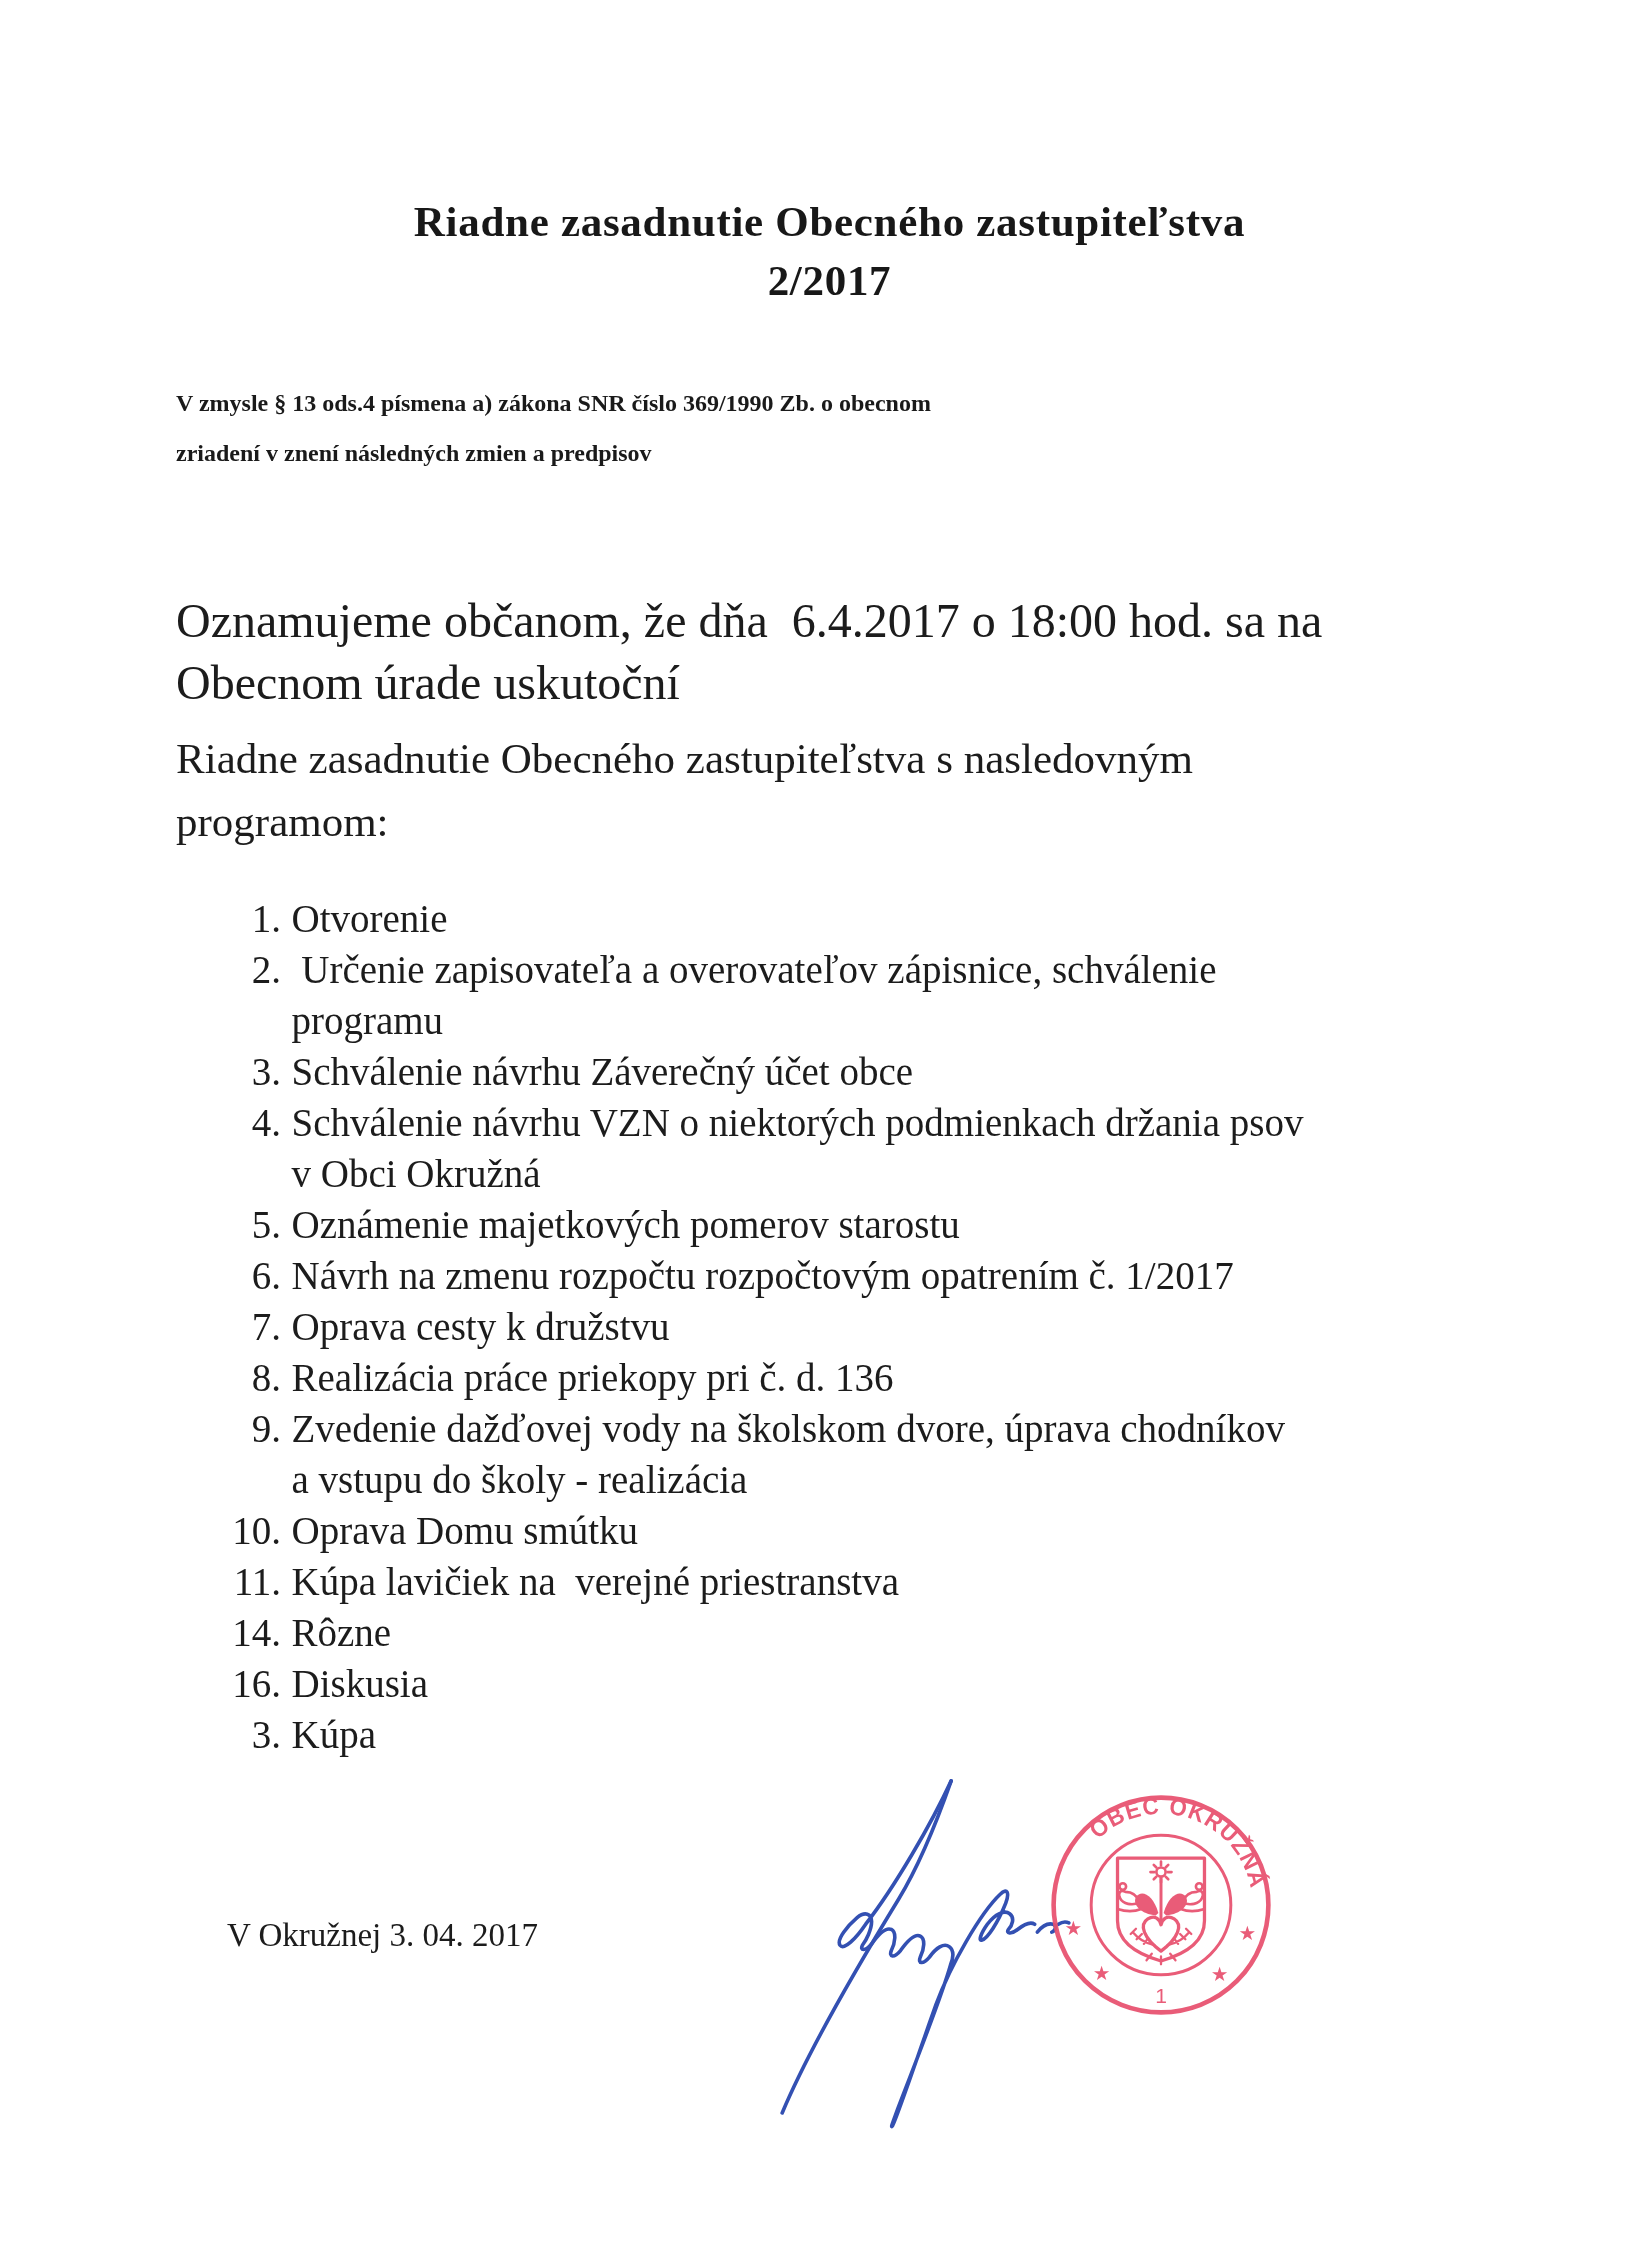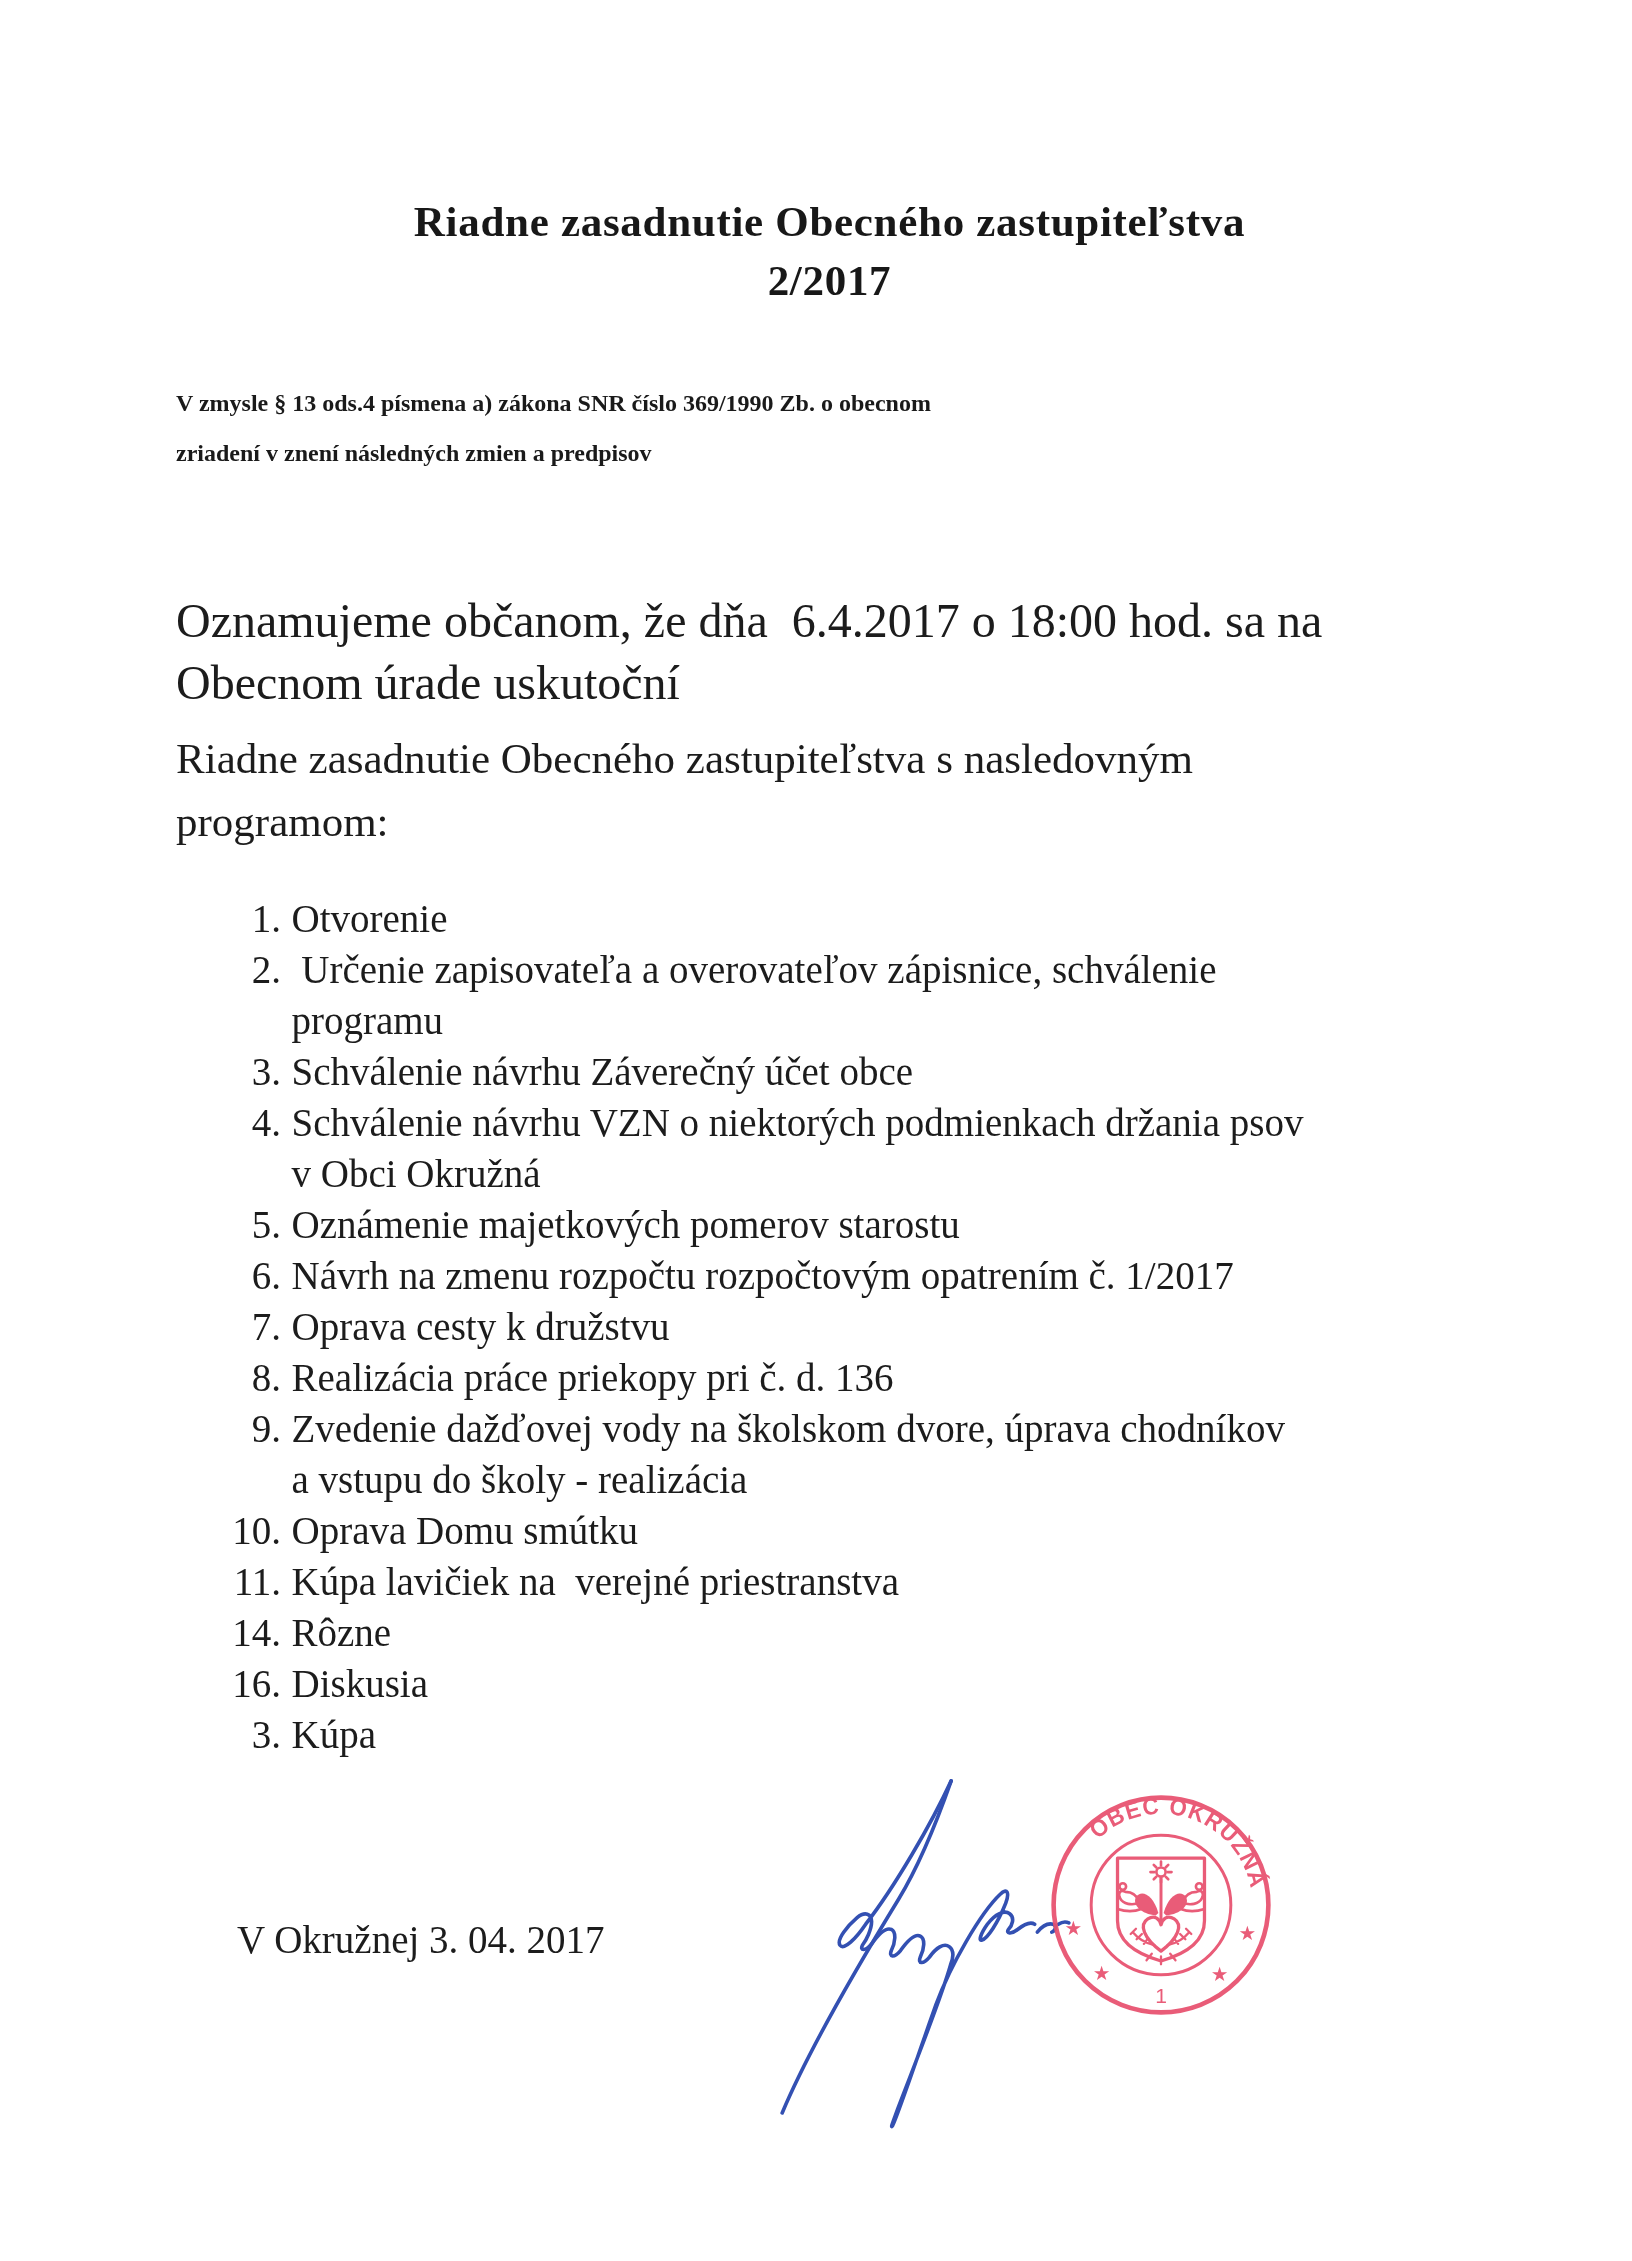--- a/index.html
+++ b/index.html
@@ -25,21 +25,21 @@
     position:absolute;top:684px;left:176px;width:1303px;
     font-size:43px;line-height:63px;white-space:pre-wrap;
   }
   .agenda{
     position:absolute;top:893px;left:197px;margin:0;padding:0;list-style:none;
     font-size:39px;line-height:51px;
   }
   .agenda li{display:flex;align-items:flex-start;}
   .num{flex:0 0 84px;text-align:right;padding-right:10.5px;}
   .txt{white-space:pre-wrap;}
-  .place-date{position:absolute;top:1917px;left:227px;font-size:39px;margin-left:10px;}
+  .place-date{position:absolute;top:1917px;left:227px;font-size:33px;}
   .signature-svg{position:absolute;left:744px;top:1748px;width:342px;height:434px;}
   .stamp-svg{position:absolute;left:1049px;top:1793px;width:224px;height:224px;opacity:.93;}
   .stamp-arc-text{font-family:"Liberation Sans", sans-serif;font-weight:bold;font-size:36px;letter-spacing:2px;}
   .stamp-star{font-family:"DejaVu Sans", sans-serif;font-size:30px;}
   .stamp-one{font-family:"Liberation Sans", sans-serif;font-size:32px;}
 </style>
 </head>
 <body>
 
 <div class="page">

